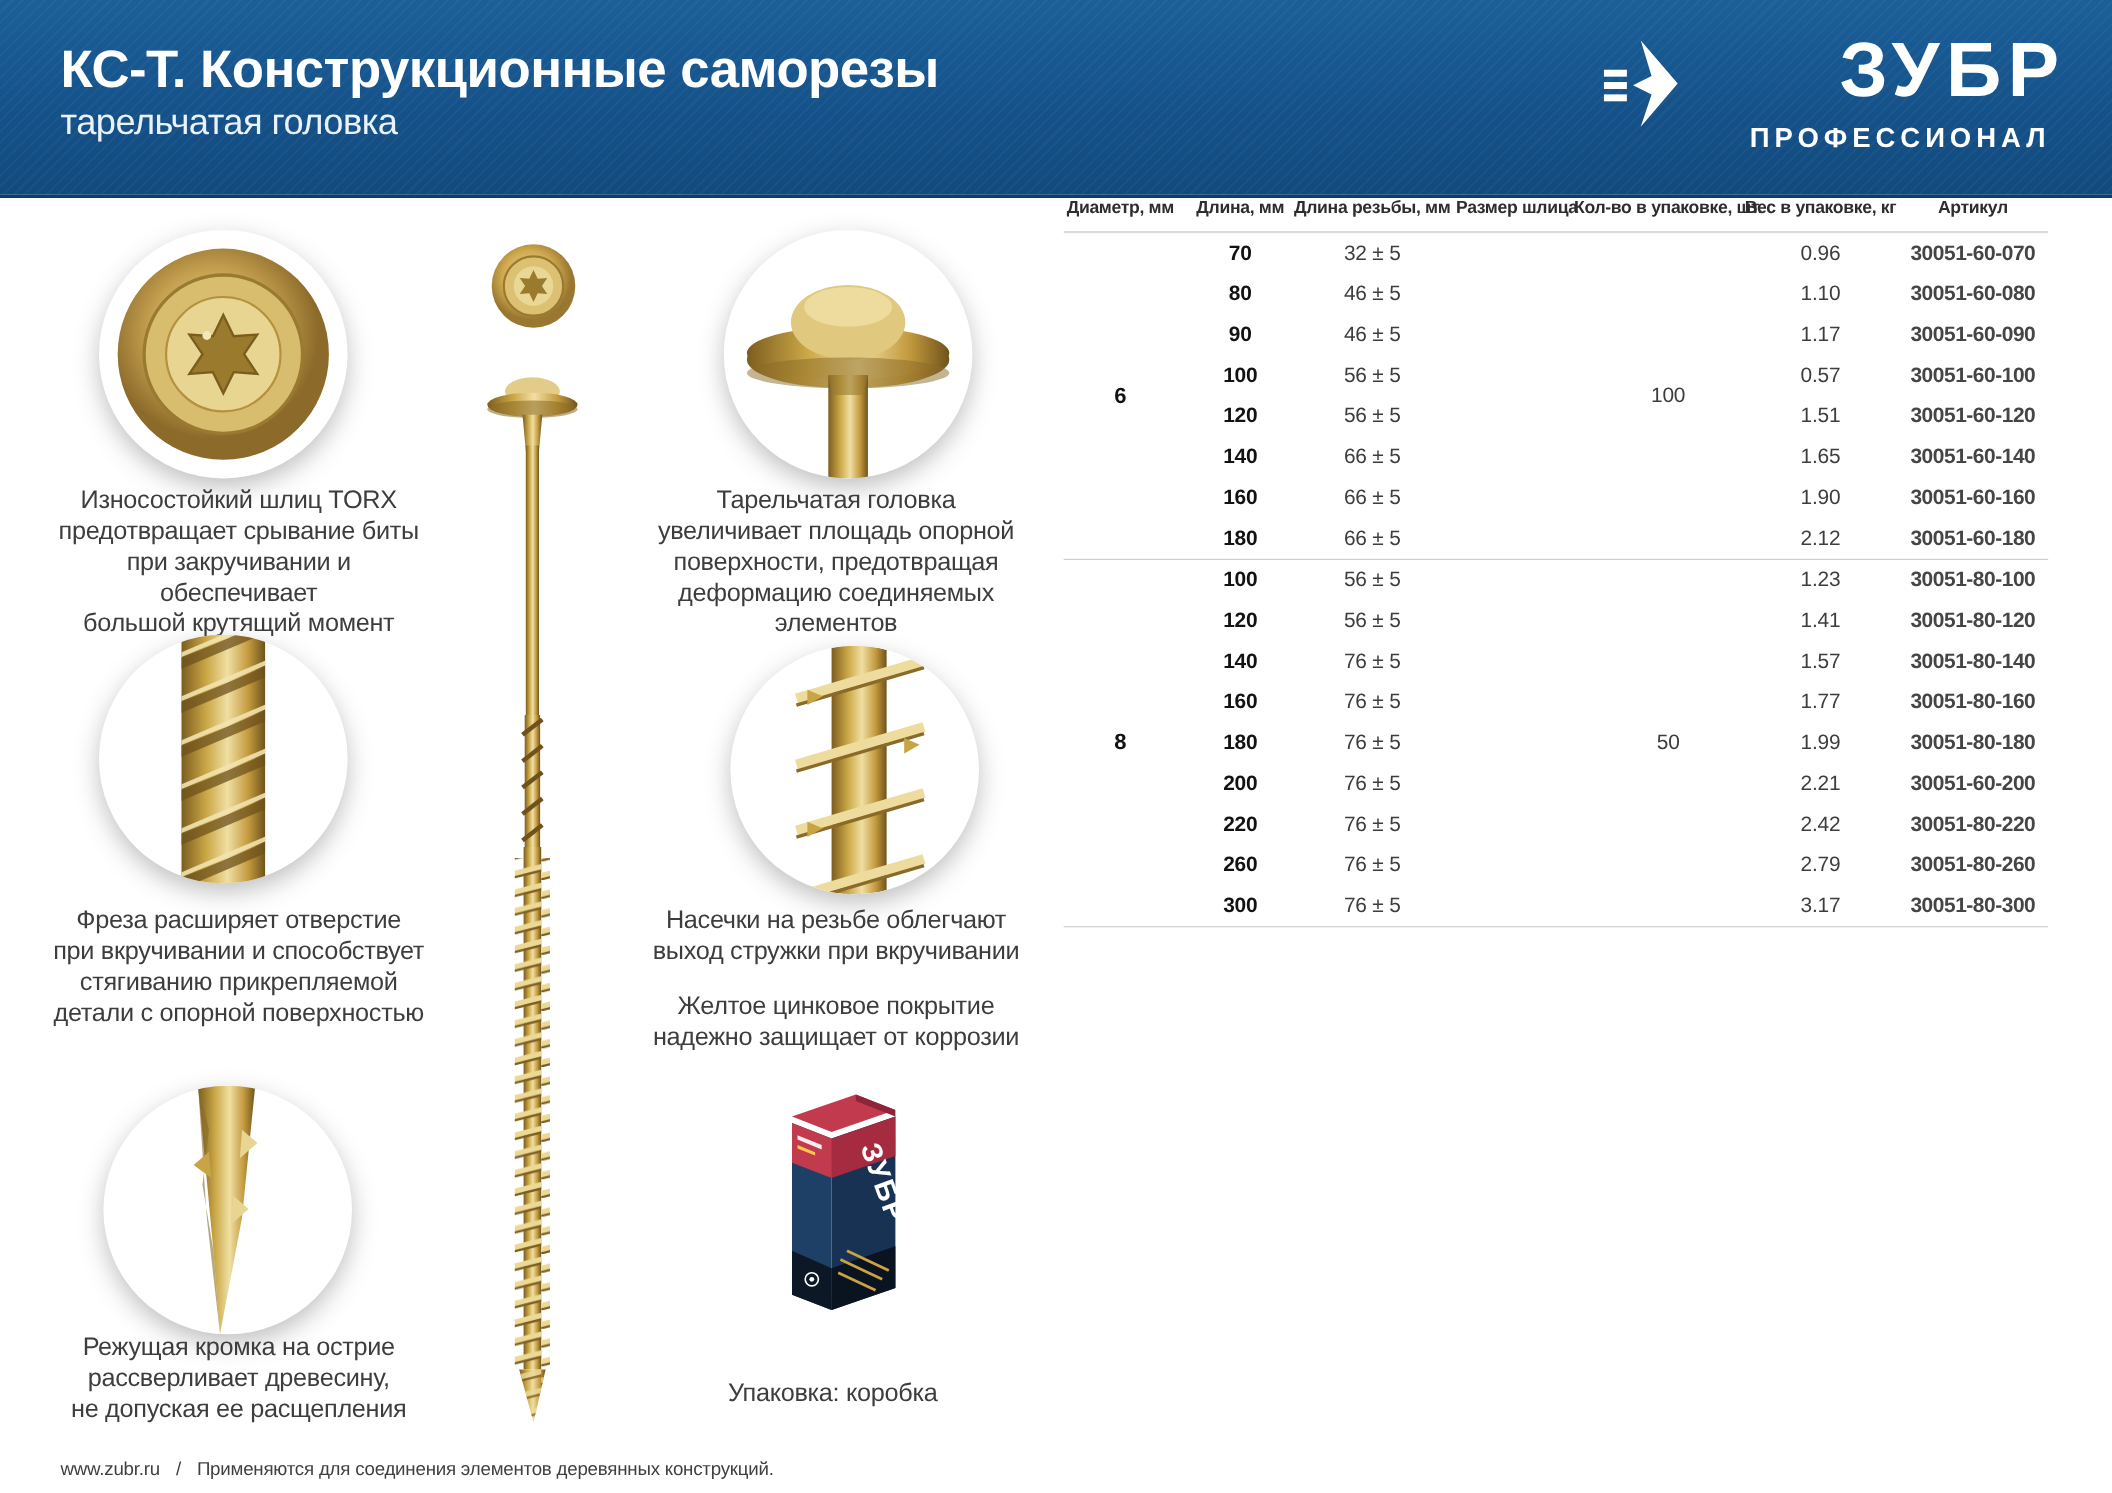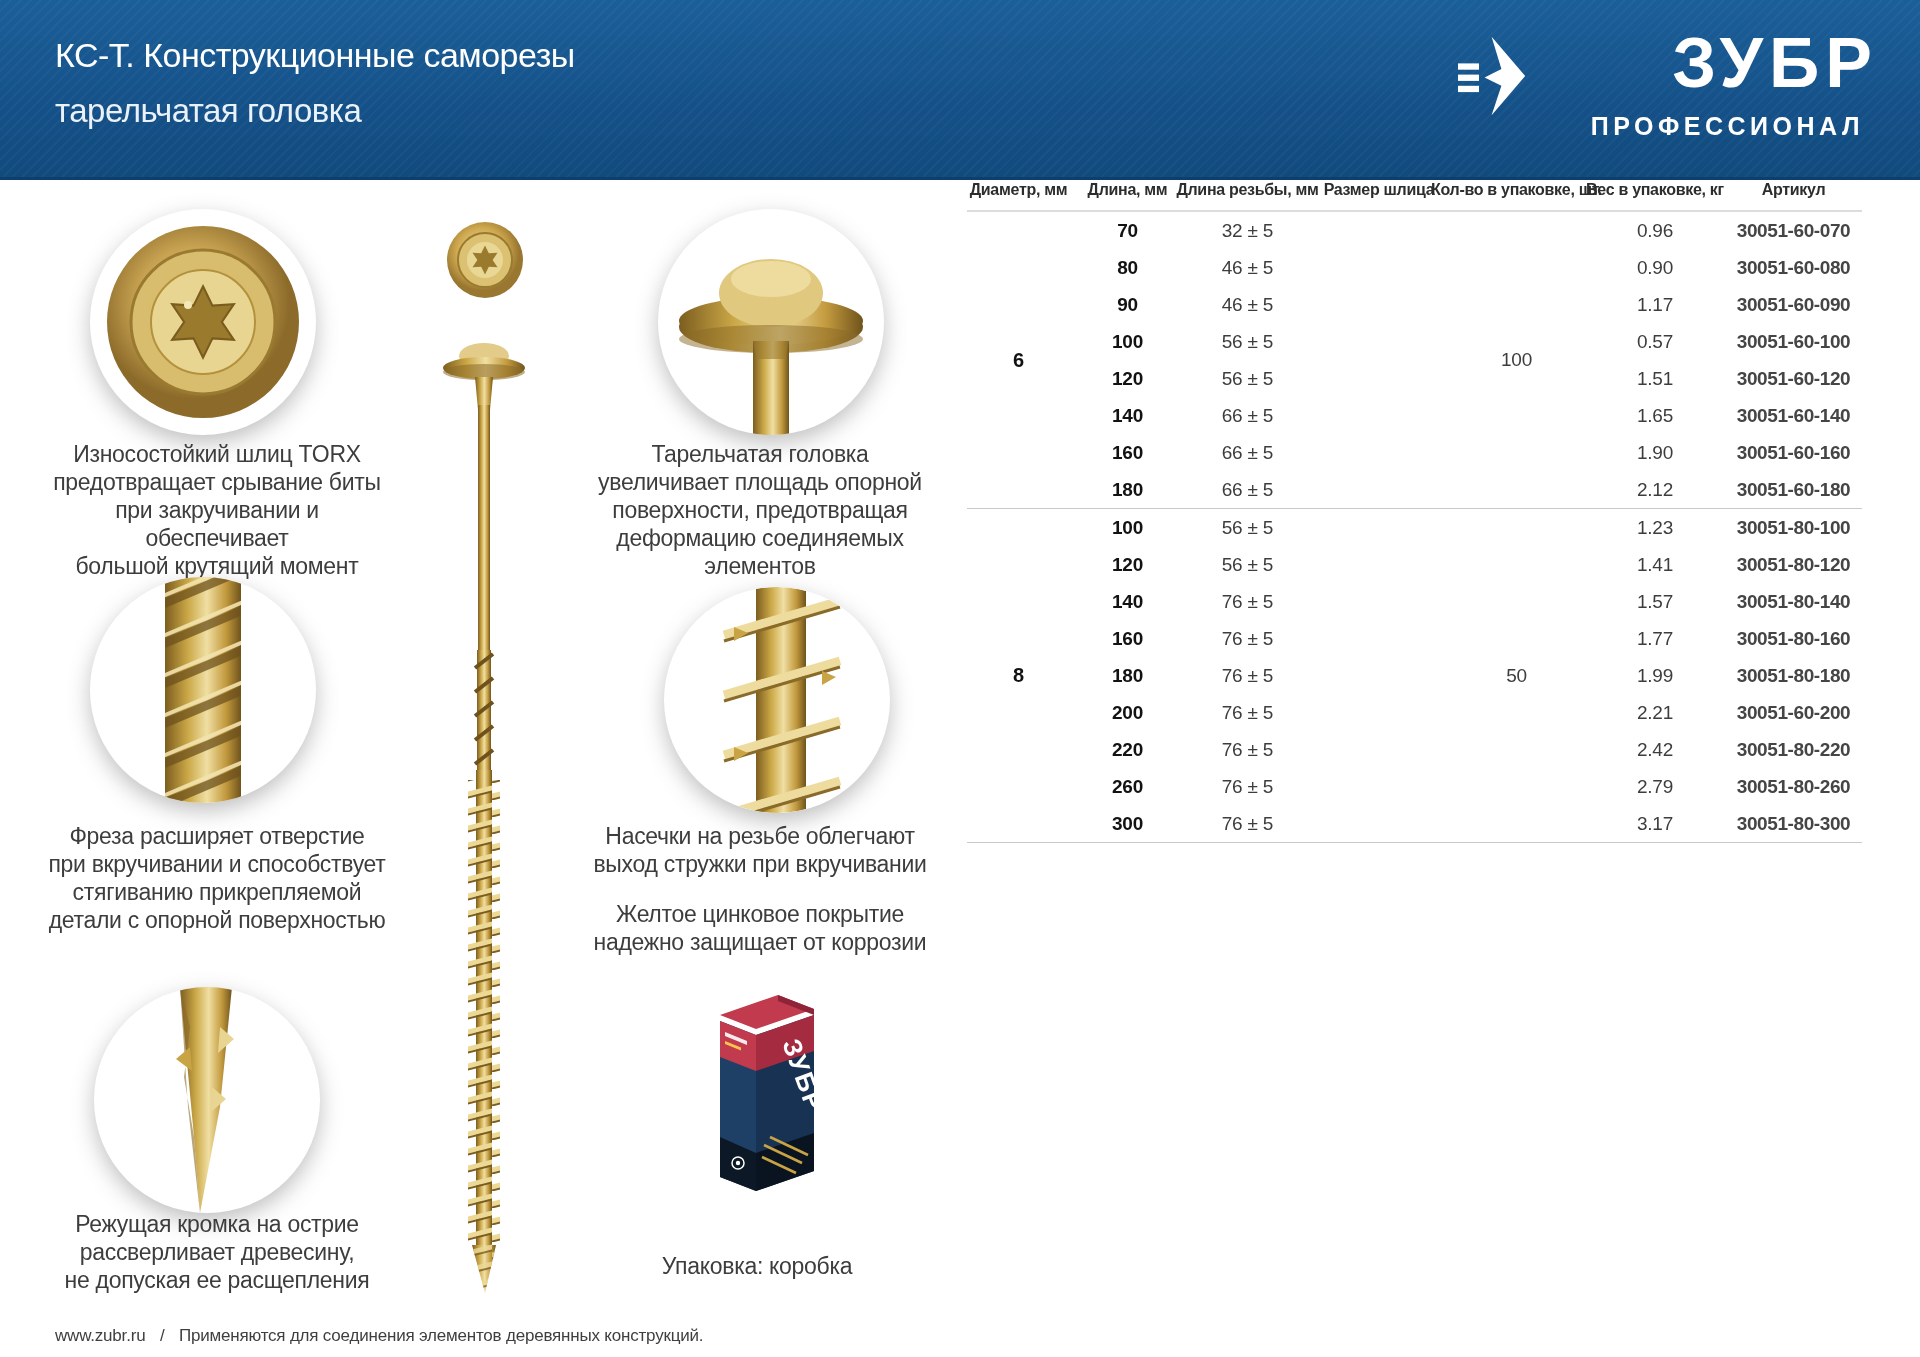--- a/index.html
+++ b/index.html
@@ -11,21 +11,21 @@
   .header{
     position:absolute;left:0;top:0;width:1920px;height:180px;
     background-image:
       repeating-linear-gradient(135deg, rgba(255,255,255,.03) 0 2px, rgba(255,255,255,0) 2px 7px),
       linear-gradient(180deg,#1b5f99 0%,#15528a 55%,#114a7d 100%);
     border-bottom:3px solid #0d3f6e;
     box-sizing:border-box;
   }
   .header-title{
     position:absolute;left:55px;top:36px;color:#ffffff;
-    font-size:34px;font-weight:normal;letter-spacing:-0.5px;white-space:nowrap;
+    font-size:48px;font-weight:bold;letter-spacing:-0.5px;white-space:nowrap;
   }
   .header-subtitle{
     position:absolute;left:55px;top:92px;color:#eaf2f9;
     font-size:33px;font-weight:normal;letter-spacing:-0.5px;white-space:nowrap;
   }
   .brand{position:absolute;right:42px;top:28px;width:420px;height:130px;}
   .brand-icon{position:absolute;left:0px;top:6px;width:84px;height:84px;}
   .brand-name{
     position:absolute;right:0;top:0px;color:#fff;font-size:70px;font-weight:900;
     letter-spacing:6px;line-height:1;white-space:nowrap;
@@ -295,21 +295,21 @@
   <div id="spec-table-body">
       <div class="tgroup">
         <div class="tcell diam" style="grid-area: 1 / 1 / span 8;">6</div>
         <div class="tcell" style="grid-area: 1 / 5 / span 8;">100</div>
         <div class="tcell len" style="grid-area: 1 / 2;">70</div>
         <div class="tcell" style="grid-area: 1 / 3;">32 ± 5</div>
         <div class="tcell" style="grid-area: 1 / 6;">0.96</div>
         <div class="tcell sku" style="grid-area: 1 / 7;">30051-60-070</div>
         <div class="tcell len" style="grid-area: 2 / 2;">80</div>
         <div class="tcell" style="grid-area: 2 / 3;">46 ± 5</div>
-        <div class="tcell" style="grid-area: 2 / 6;">0.90</div>
+        <div class="tcell" style="grid-area: 2 / 6;">1.10</div>
         <div class="tcell sku" style="grid-area: 2 / 7;">30051-60-080</div>
         <div class="tcell len" style="grid-area: 3 / 2;">90</div>
         <div class="tcell" style="grid-area: 3 / 3;">46 ± 5</div>
         <div class="tcell" style="grid-area: 3 / 6;">1.17</div>
         <div class="tcell sku" style="grid-area: 3 / 7;">30051-60-090</div>
         <div class="tcell len" style="grid-area: 4 / 2;">100</div>
         <div class="tcell" style="grid-area: 4 / 3;">56 ± 5</div>
         <div class="tcell" style="grid-area: 4 / 6;">0.57</div>
         <div class="tcell sku" style="grid-area: 4 / 7;">30051-60-100</div>
         <div class="tcell len" style="grid-area: 5 / 2;">120</div>

